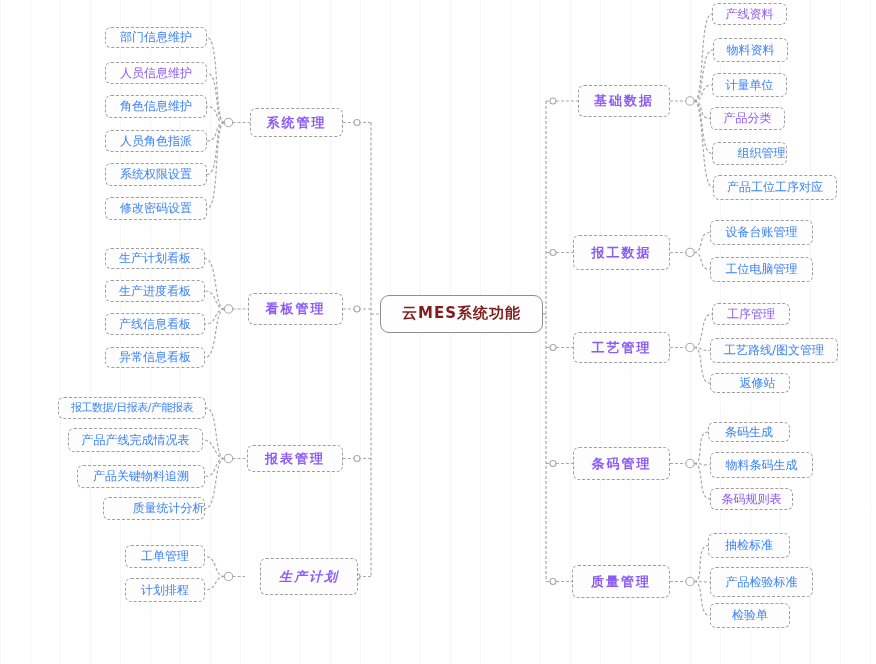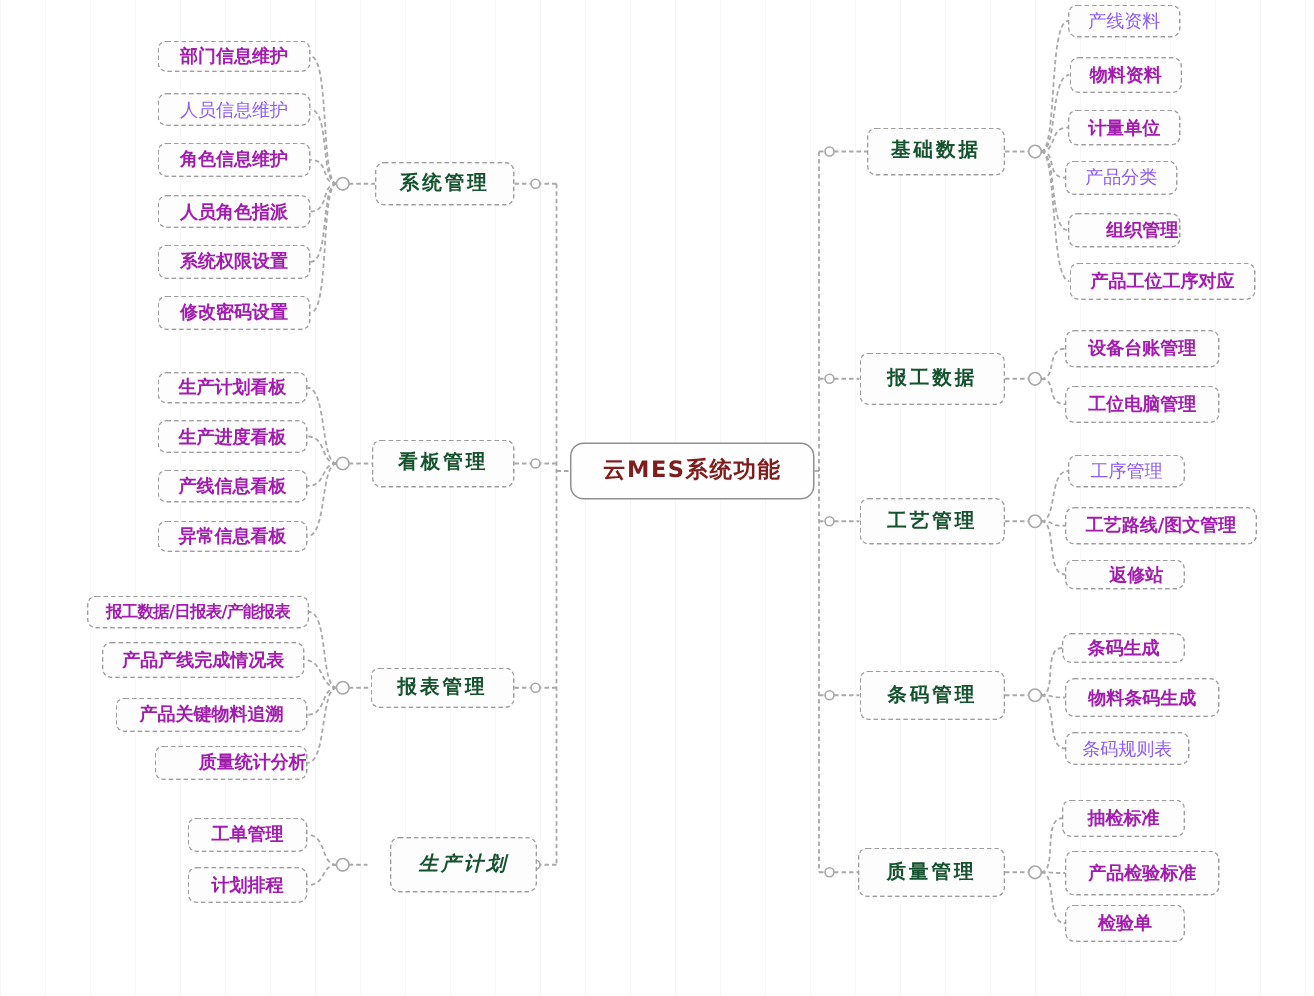--- a/index.html
+++ b/index.html
@@ -13,24 +13,24 @@
       #ffffff;
   }
   #wires{position:absolute;left:0;top:0;z-index:1;}
   .node{
     position:absolute;z-index:2;box-sizing:border-box;
     display:flex;align-items:center;justify-content:center;
     border:1px dashed #9e9e9e;border-radius:6px;
     background:#fdfdfd;text-align:center;line-height:1.05;
     white-space:nowrap;overflow:hidden;
   }
-  .leaf{font-size:12px;font-weight:700;color:#a21caf;}
+  .leaf{font-size:12px;font-weight:400;color:#3b82f6;}
   .leaf.small{font-size:11px;letter-spacing:-0.5px;}
   .leaf.faded{color:#8b5cf6;font-weight:400;}
-  .branch{font-size:13px;color:#14532d;letter-spacing:2px;font-weight:600;}
+  .branch{font-size:13px;color:#8b5cf6;letter-spacing:2px;font-weight:600;}
   .center{
     font-size:15px;color:#7f1d1d;letter-spacing:1px;font-weight:600;
     border:1px solid #8f8f8f;border-radius:9px;background:#fefefe;
   }
 </style>
 </head>
 <body>
 
 <svg id="wires" width="876" height="664" viewBox="0 0 876 664">
     <path d="M 371 122.5 L 371 576.5" fill="none" stroke="#a9a9a9" stroke-width="1.2" stroke-dasharray="3,2"></path>

